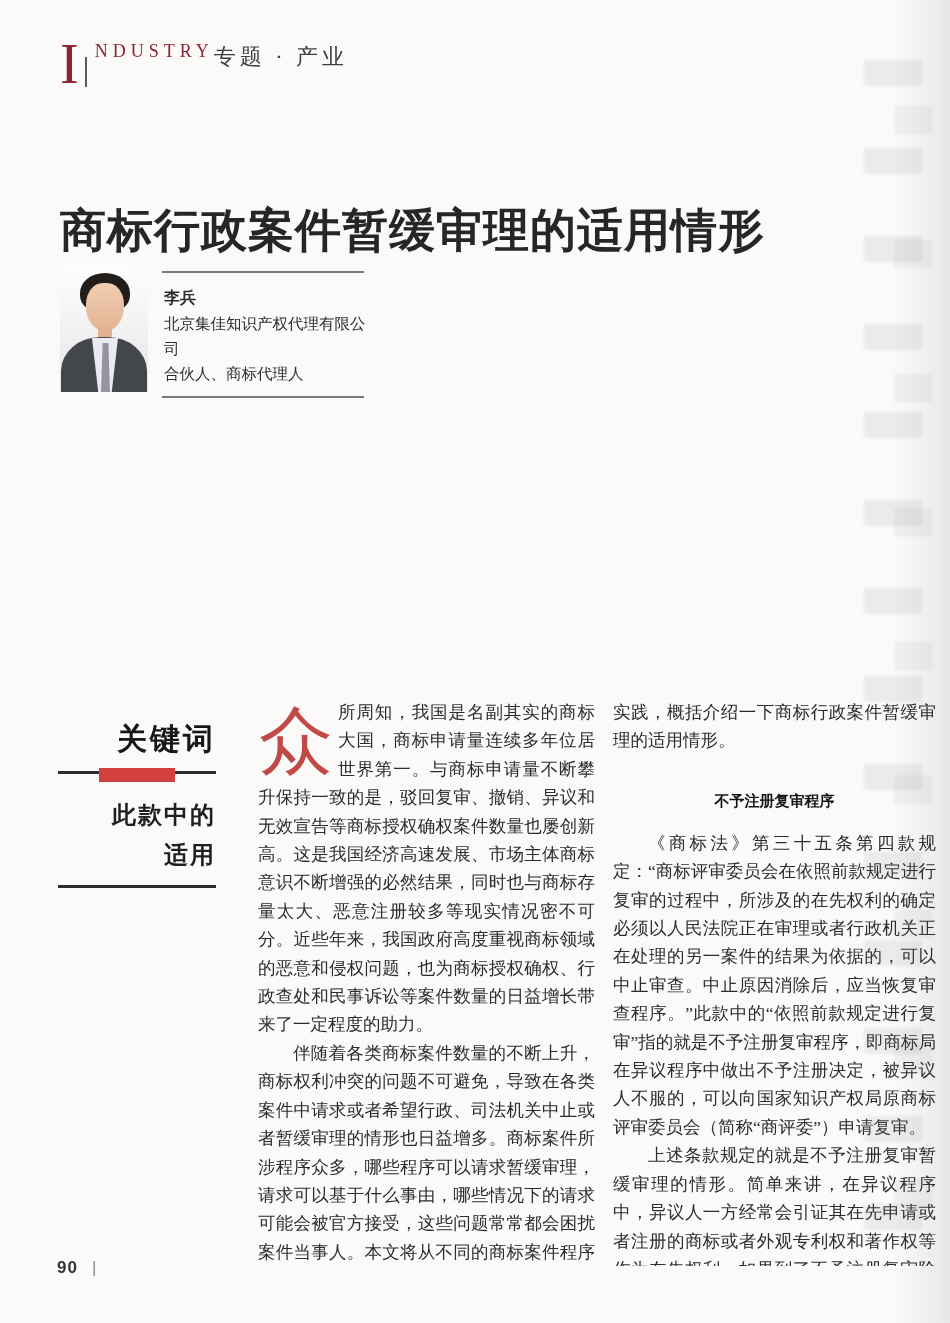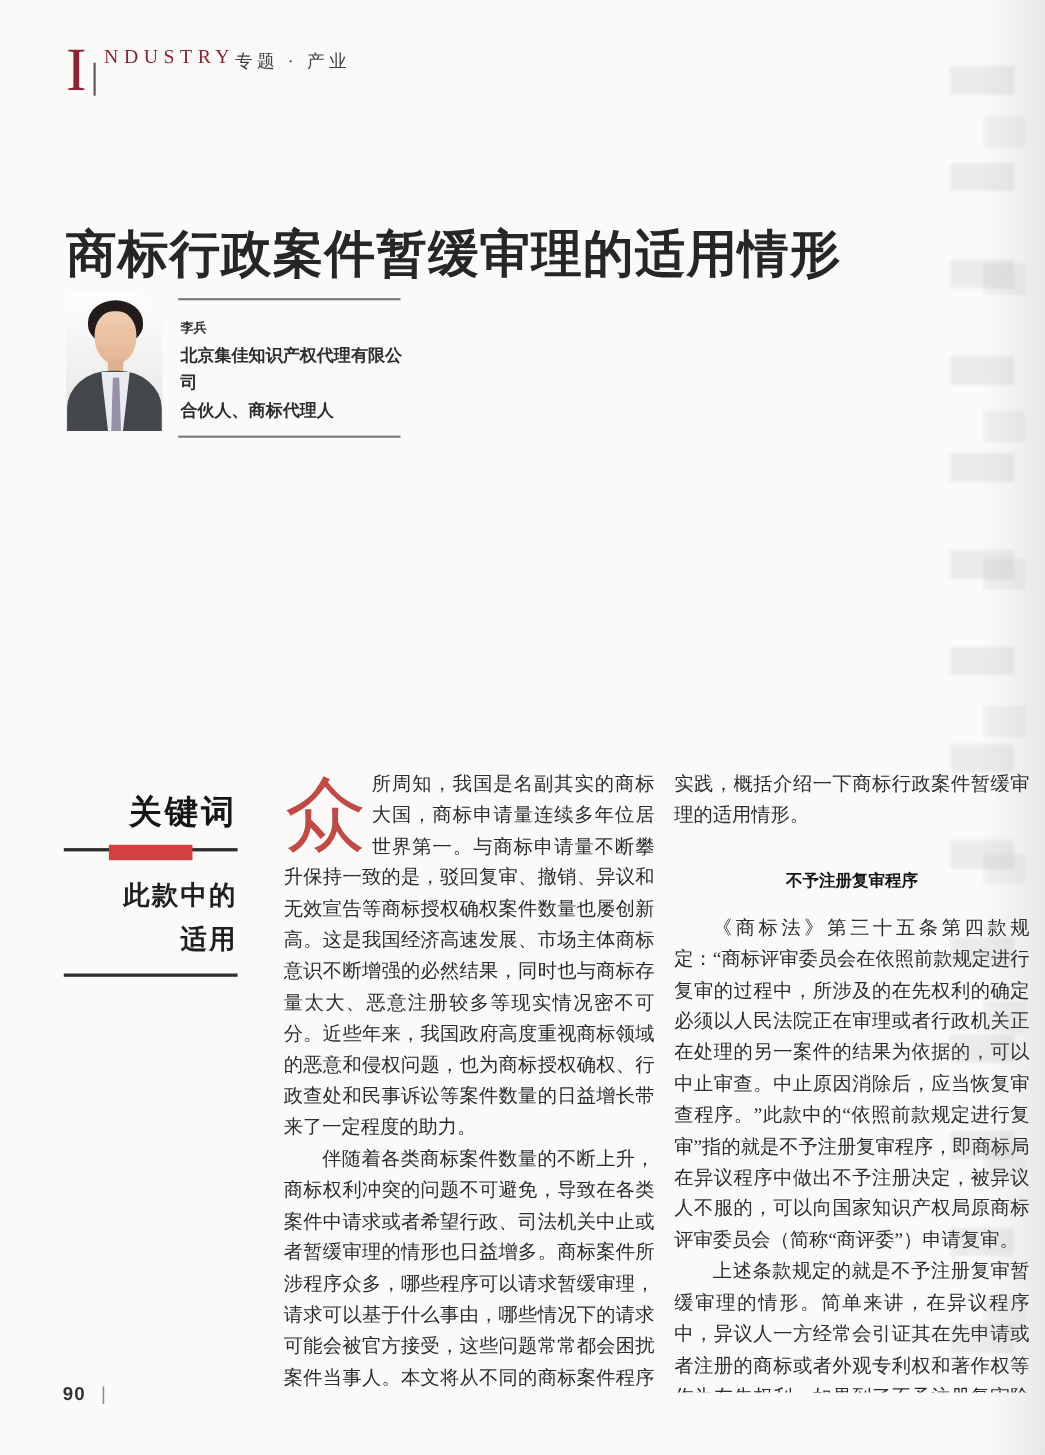--- a/index.html
+++ b/index.html
@@ -39,21 +39,21 @@
     color:#8b2332;font-weight:400;
     margin-right:6px;
   }
   .masthead .vrule{width:2px;height:30px;background:#5a5a5a;margin:15px 8px 0 0;}
   .masthead .mast-text{display:flex;flex-direction:row;}
   .masthead .mast-name{
     font-family:"Liberation Serif", serif;
     font-size:18px;letter-spacing:5px;color:#8b2332;line-height:18px;
   }
   .masthead .mast-section{
-    font-size:16px;letter-spacing:4px;color:#3d3d3d;line-height:24px;margin-top:3px;
+    font-size:22px;letter-spacing:4px;color:#3d3d3d;line-height:24px;margin-top:3px;
   }
 
   
   .article-title{
     position:absolute;left:60px;top:170px;width:720px;
     font-family:"Liberation Sans", sans-serif;
     font-size:46px;line-height:58px;font-weight:700;
     color:#262626;letter-spacing:1px;white-space:nowrap;
   }
 
@@ -66,22 +66,22 @@
   }
   .photo .hair{position:absolute;left:20px;top:7px;width:50px;height:40px;background:#221d1a;border-radius:50% 50% 44% 44%;}
   .photo .face{position:absolute;left:26px;top:17px;width:38px;height:48px;background:linear-gradient(#f0cdb0,#e2b493);border-radius:46% 46% 52% 52%;}
   .photo .neck{position:absolute;left:38px;top:62px;width:14px;height:13px;background:#e0b191;}
   .photo .body{position:absolute;left:1px;top:71px;width:86px;height:55px;background:#43464b;border-radius:46% 46% 0 0 / 62% 62% 0 0;}
   .photo .shirt{position:absolute;left:32px;top:72px;width:26px;height:54px;background:#e9ebf3;clip-path:polygon(0 0,100% 0,76% 100%,24% 100%);}
   .photo .tie{position:absolute;left:41px;top:77px;width:9px;height:49px;background:#9892a6;clip-path:polygon(18% 0,82% 0,100% 100%,0 100%);}
   .author-info{margin-left:14px;padding-top:5px;width:204px;}
   .author-info .rule{height:2px;background:#7a7a7a;width:202px;}
   .author-info .lines{padding:12px 0 10px 2px;font-family:"Liberation Sans", sans-serif;color:#2d2d2d;}
-  .author-name{font-size:12px;line-height:26px;font-weight:600;}
-  .author-company,.author-role{font-size:15.5px;line-height:25px;font-weight:700;}
+  .author-name{font-size:16px;line-height:26px;font-weight:600;}
+  .author-company,.author-role{font-size:15.5px;line-height:25px;font-weight:400;}
 
   
   .keywords{position:absolute;left:58px;top:718px;width:158px;text-align:right;}
   .kw-heading{
     font-family:"Liberation Serif", serif;
     font-size:30px;font-weight:700;color:#161616;letter-spacing:3px;line-height:42px;
   }
   .kw-divider{position:relative;height:15px;margin-top:8px;}
   .kw-divider .line{position:absolute;left:0;right:0;top:3px;height:3px;background:#2e2e2e;}
   .kw-divider .red{position:absolute;left:41px;top:0;width:76px;height:14px;background:#d24040;}

